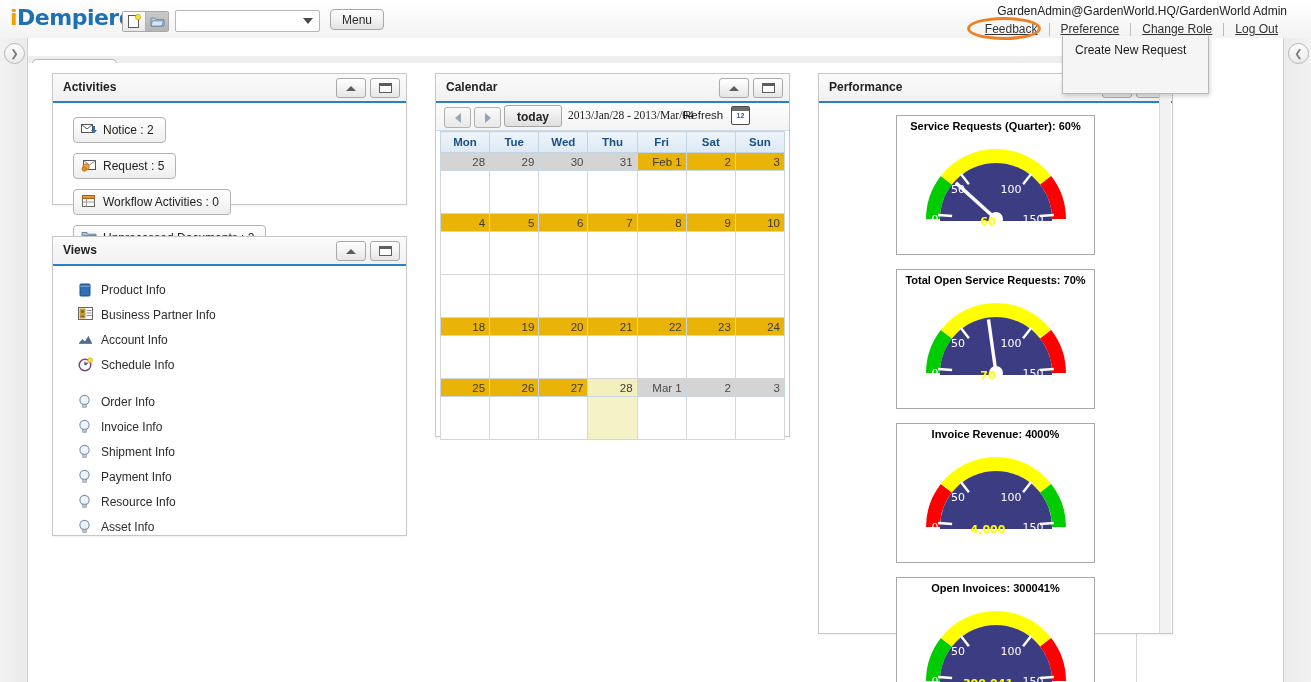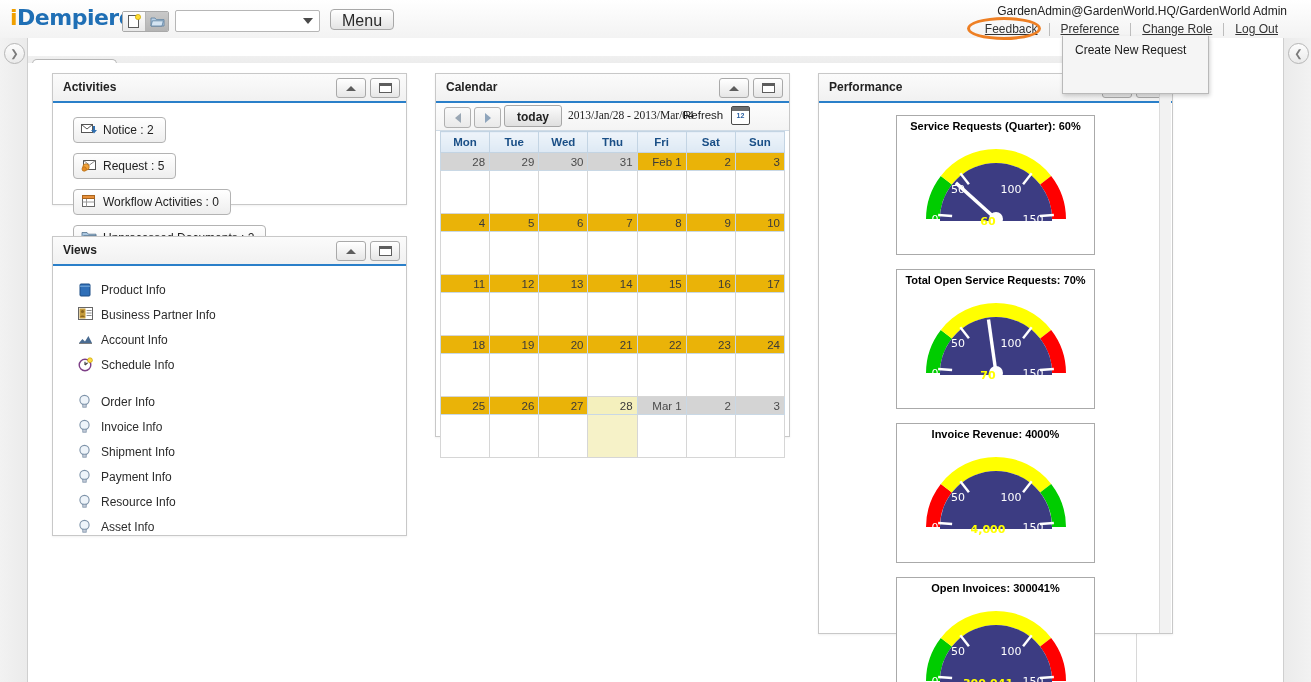--- a/index.html
+++ b/index.html
@@ -23,21 +23,21 @@
   .tbtn.sel{background:linear-gradient(#c9c9c9,#b4b4b4);}
   .tbtn + .tbtn{border-left:1px solid #b5b5b5;}
   .combo{position:absolute;left:175px;top:10px;width:143px;height:20px;
     border:1px solid #b6b6b6;background:#fff;border-radius:2px;}
   .combo .arrow{position:absolute;right:6px;top:7px;width:0;height:0;
     border-left:5px solid transparent;border-right:5px solid transparent;
     border-top:6px solid #4a4a4a;}
   .menubtn{position:absolute;left:330px;top:9px;height:21px;padding:0 11px;
     border:1px solid #a8a8a8;border-radius:4px;
     background:linear-gradient(#ffffff,#e4e4e4);
-    font-size:16px;color:#2a2a2a;line-height:21px;box-sizing:border-box;}
+    font-size:12px;color:#2a2a2a;line-height:21px;box-sizing:border-box;}
 
   .userline{position:absolute;right:24px;top:4px;font-size:12px;color:#222;}
   .linkrow{position:absolute;right:22px;top:22px;display:flex;align-items:center;
     font-size:12px;color:#333;}
   .linkrow .lk{padding:0 11px;cursor:pointer;text-decoration:underline;}
   .linkrow .sep{width:1px;height:13px;background:#bdbdbd;}
   .feedback-wrap{position:relative;}
   .ellipse{position:absolute;left:-7px;top:-5px;width:74px;height:23px;
     border:3px solid #ee7f23;border-radius:50%;box-sizing:border-box;pointer-events:none;}
 
@@ -437,29 +437,20 @@
                 <td class="dn">10</td>
               </tr>
               <tr>
                 <td class="cell"></td>
                 <td class="cell"></td>
                 <td class="cell"></td>
                 <td class="cell"></td>
                 <td class="cell"></td>
                 <td class="cell"></td>
                 <td class="cell"></td>
-              </tr>
-              <tr>
-                <td class="dn">11</td>
-                <td class="dn">12</td>
-                <td class="dn">13</td>
-                <td class="dn">14</td>
-                <td class="dn">15</td>
-                <td class="dn">16</td>
-                <td class="dn">17</td>
               </tr>
               <tr>
                 <td class="cell"></td>
                 <td class="cell"></td>
                 <td class="cell"></td>
                 <td class="cell"></td>
                 <td class="cell"></td>
                 <td class="cell"></td>
                 <td class="cell"></td>
               </tr>

